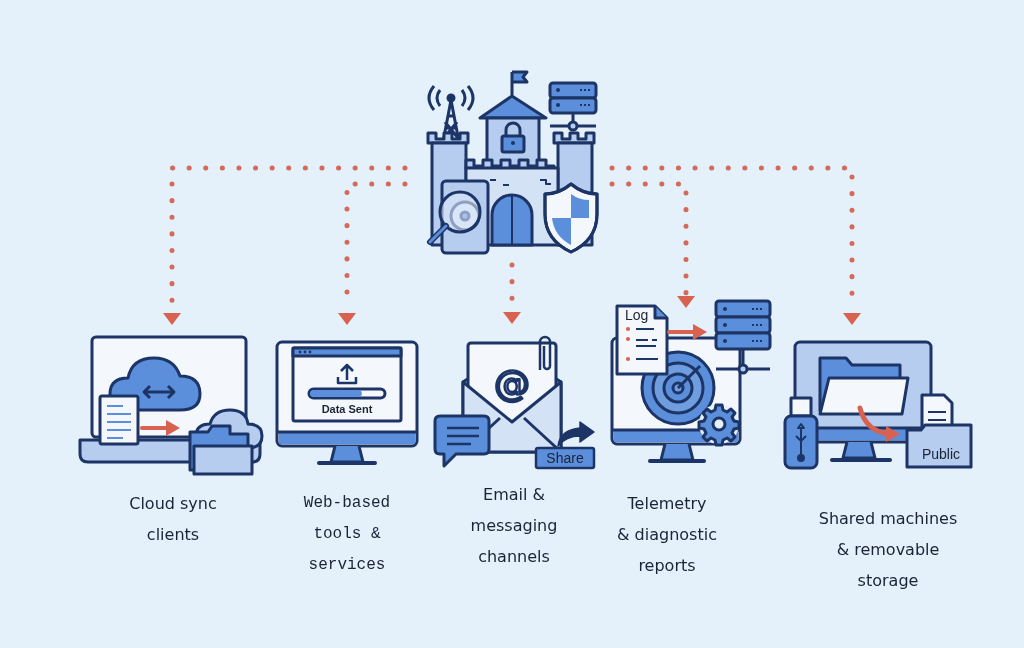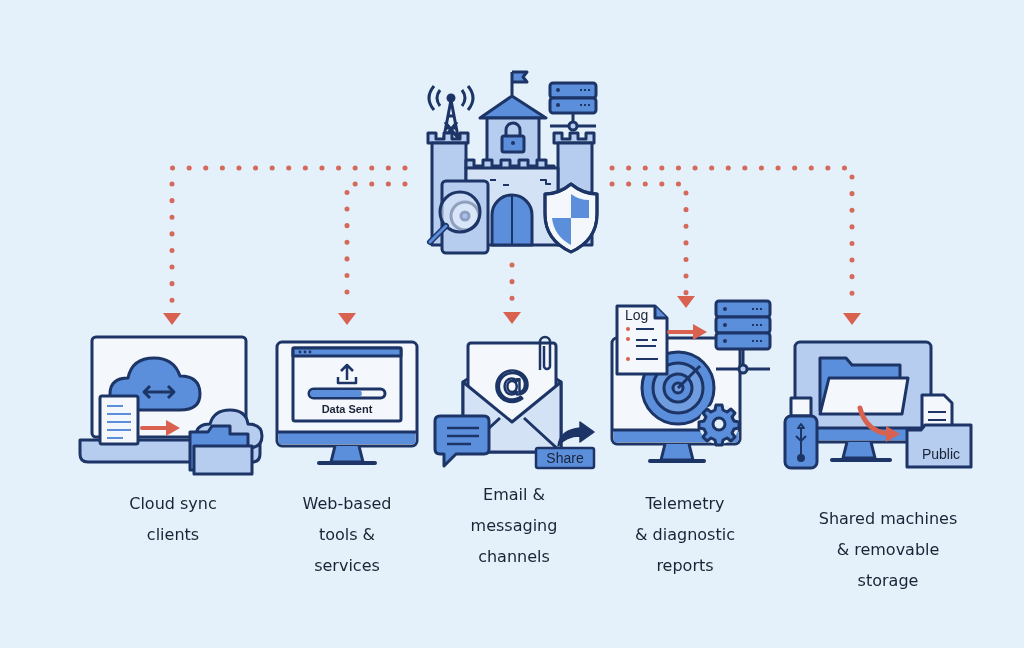--- a/index.html
+++ b/index.html
@@ -220,24 +220,24 @@
     </g>
   </g>
   <g>
     <path d="M907 430 h14 l4 -5 h46 v42 h-64 z" fill="#b6cdef" stroke="#1c3566" stroke-width="3" stroke-linejoin="round"></path>
     <text class="svgtext" x="941" y="459" font-size="14" fill="#1b2336" text-anchor="middle" style="font-weight:normal">Public</text>
   </g>
 </svg>
 
 <div class="label" style="left:68px; top:488px;">Cloud sync
 clients</div>
-<div class="label" style="left:242px; top:488px;">Web-based
+<div class="label" style="left:242px; top:488px;font-family:Liberation Mono, monospace;">Web-based
 tools &amp;
 services</div>
 <div class="label" style="left:409px; top:479px;">Email &amp;
 messaging
 channels</div>
-<div class="label" style="left:580px; top:488px;">Telemetry
+<div class="label" style="left:562px; top:488px;">Telemetry
 &amp; diagnostic
 reports</div>
 <div class="label" style="left:778px; top:503px; width:220px;">Shared machines
 &amp; removable
 storage</div>
 
 </body></html>

